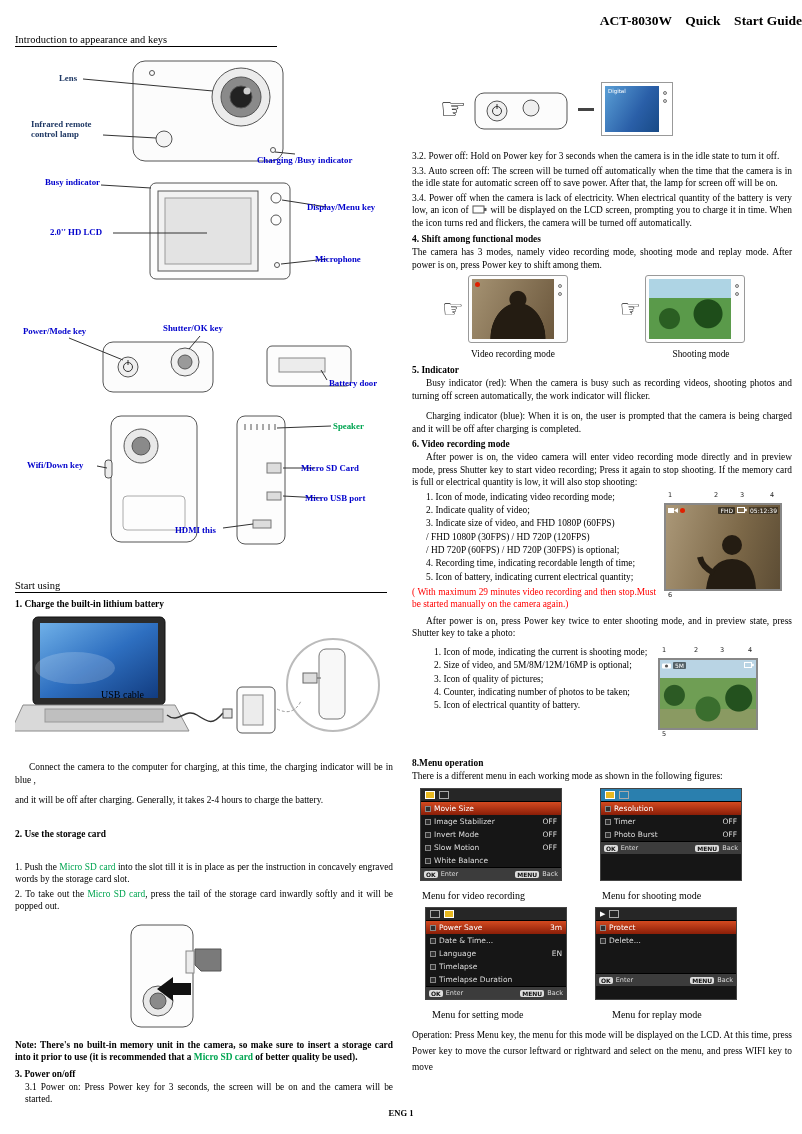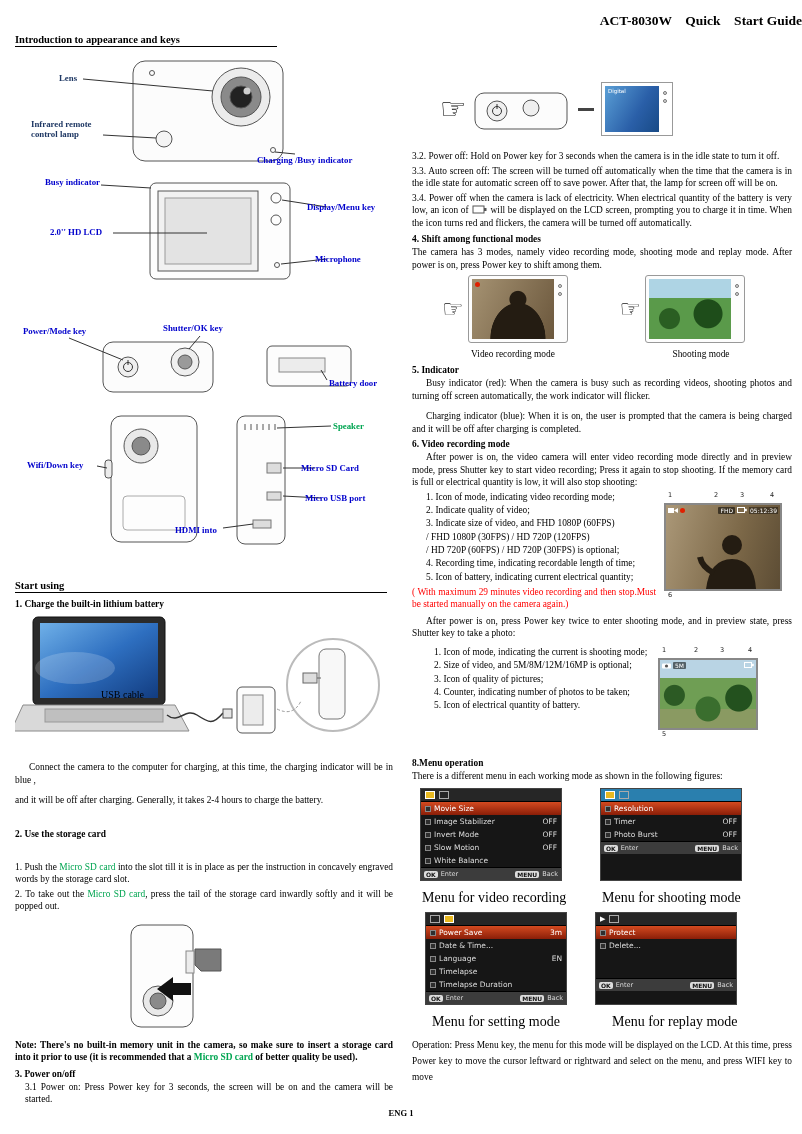--- a/index.html
+++ b/index.html
@@ -4,21 +4,21 @@
 <style>
 *{box-sizing:border-box;margin:0;padding:0}
 html,body{background:#9a9a9a}
 .page{width:802px;height:1134px;background:#fff;position:relative;margin:0 auto;
   font-family:"Liberation Serif",serif;font-size:9.4px;color:#000;overflow:hidden}
 .title{position:absolute;top:13px;left:0;width:100%;text-align:right;
   font-size:13.5px;font-weight:bold;white-space:pre}
 .col{position:absolute;top:34px}
 .col.left{left:15px;width:378px}
 .col.right{left:412px;width:380px;top:78px}
-.sec-head{font-weight:bold;font-size:10.5px;border-bottom:1.2px solid #000;padding-bottom:1px}
+.sec-head{font-weight:normal;font-size:10.5px;border-bottom:1.2px solid #000;padding-bottom:1px}
 .h-num{font-weight:bold;margin-top:4px}
 p.body{text-align:justify;line-height:1.33;margin:2px 0}
 .indent{text-indent:14px}
 .red{color:#f00}
 .green{color:#00a551}
 .bold{font-weight:bold}
 .fig{position:relative}
 .fig svg{position:absolute;left:0;top:0}
 .lbl{position:absolute;font-weight:bold;font-size:8.8px;line-height:1.15;white-space:nowrap}
 .blue{color:#0000cc}.navy{color:#1f3864}.greenlbl{color:#00a551}
@@ -72,21 +72,21 @@
 .tabicon.active{background:#e8b820;border-color:#fff}
 .tabicon.play{border:none;width:auto;color:#fff;font-size:7px;line-height:8px}
 .mrow{display:flex;align-items:center;height:13px;padding:0 4px;gap:3px}
 .mrow.sel{background:linear-gradient(#d44a20,#8a1e08);color:#fff}
 .mic{width:6px;height:6px;border:1px solid #888;flex:0 0 auto;background:#2e2e2e}
 .mlabel{flex:1;white-space:nowrap;overflow:hidden}
 .mval{flex:0 0 auto}
 .mfoot{height:13px;background:#3c3c3c;display:flex;align-items:center;gap:3px;padding:0 3px;font-size:6.5px;border-top:1px solid #000}
 .kbadge{background:#ddd;color:#111;border-radius:2px;padding:0 2px;font-size:6px;font-weight:bold}
 .mspacer{flex:1}
-.menu-captions{display:flex;margin-top:9px;font-size:14px}
+.menu-captions{display:flex;margin-top:9px;font-size:10px}
 .sblock{overflow:hidden}
 .slist div{line-height:1.42}
 .batt-inline{display:inline-block;vertical-align:-1px;margin:0 3px}
 .footer{position:absolute;left:0;right:0;bottom:16px;text-align:center;font-weight:bold;font-size:8.5px}
 </style>
 </head>
 <body>
 
 <div class="page">
   <h1 class="title">ACT-8030W    Quick    Start Guide</h1>
@@ -182,21 +182,21 @@
           <line x1="82" y1="58" x2="92" y2="60" stroke="#333"></line>
           <line x1="300" y1="60" x2="268" y2="60" stroke="#333"></line>
           <line x1="306" y1="90" x2="268" y2="88" stroke="#333"></line>
           <line x1="208" y1="120" x2="238" y2="116" stroke="#333"></line>
         </g>
       </svg>
       <span class="lbl greenlbl" style="left:318px;top:13px">Speaker</span>
       <span class="lbl blue" style="left:12px;top:52px">Wifi/Down key</span>
       <span class="lbl blue" style="left:286px;top:55px">Micro SD Card</span>
       <span class="lbl blue" style="left:290px;top:85px">Micro USB port</span>
-      <span class="lbl blue" style="left:160px;top:117px">HDMI into</span>
+      <span class="lbl blue" style="left:160px;top:117px">HDMI this</span>
     </div>
 
     <div class="sec-head" style="width:372px;margin-top:14px">Start using</div>
     <div class="h-num" style="margin-top:6px">1. Charge the built-in lithium battery</div>
 
     <div class="fig" style="height:146px;margin-top:4px">
       <svg width="375" height="146">
         <defs>
           <linearGradient id="lap" x1="0" y1="0" x2="1" y2="1">
             <stop offset="0" stop-color="#6fb0e8"></stop>

